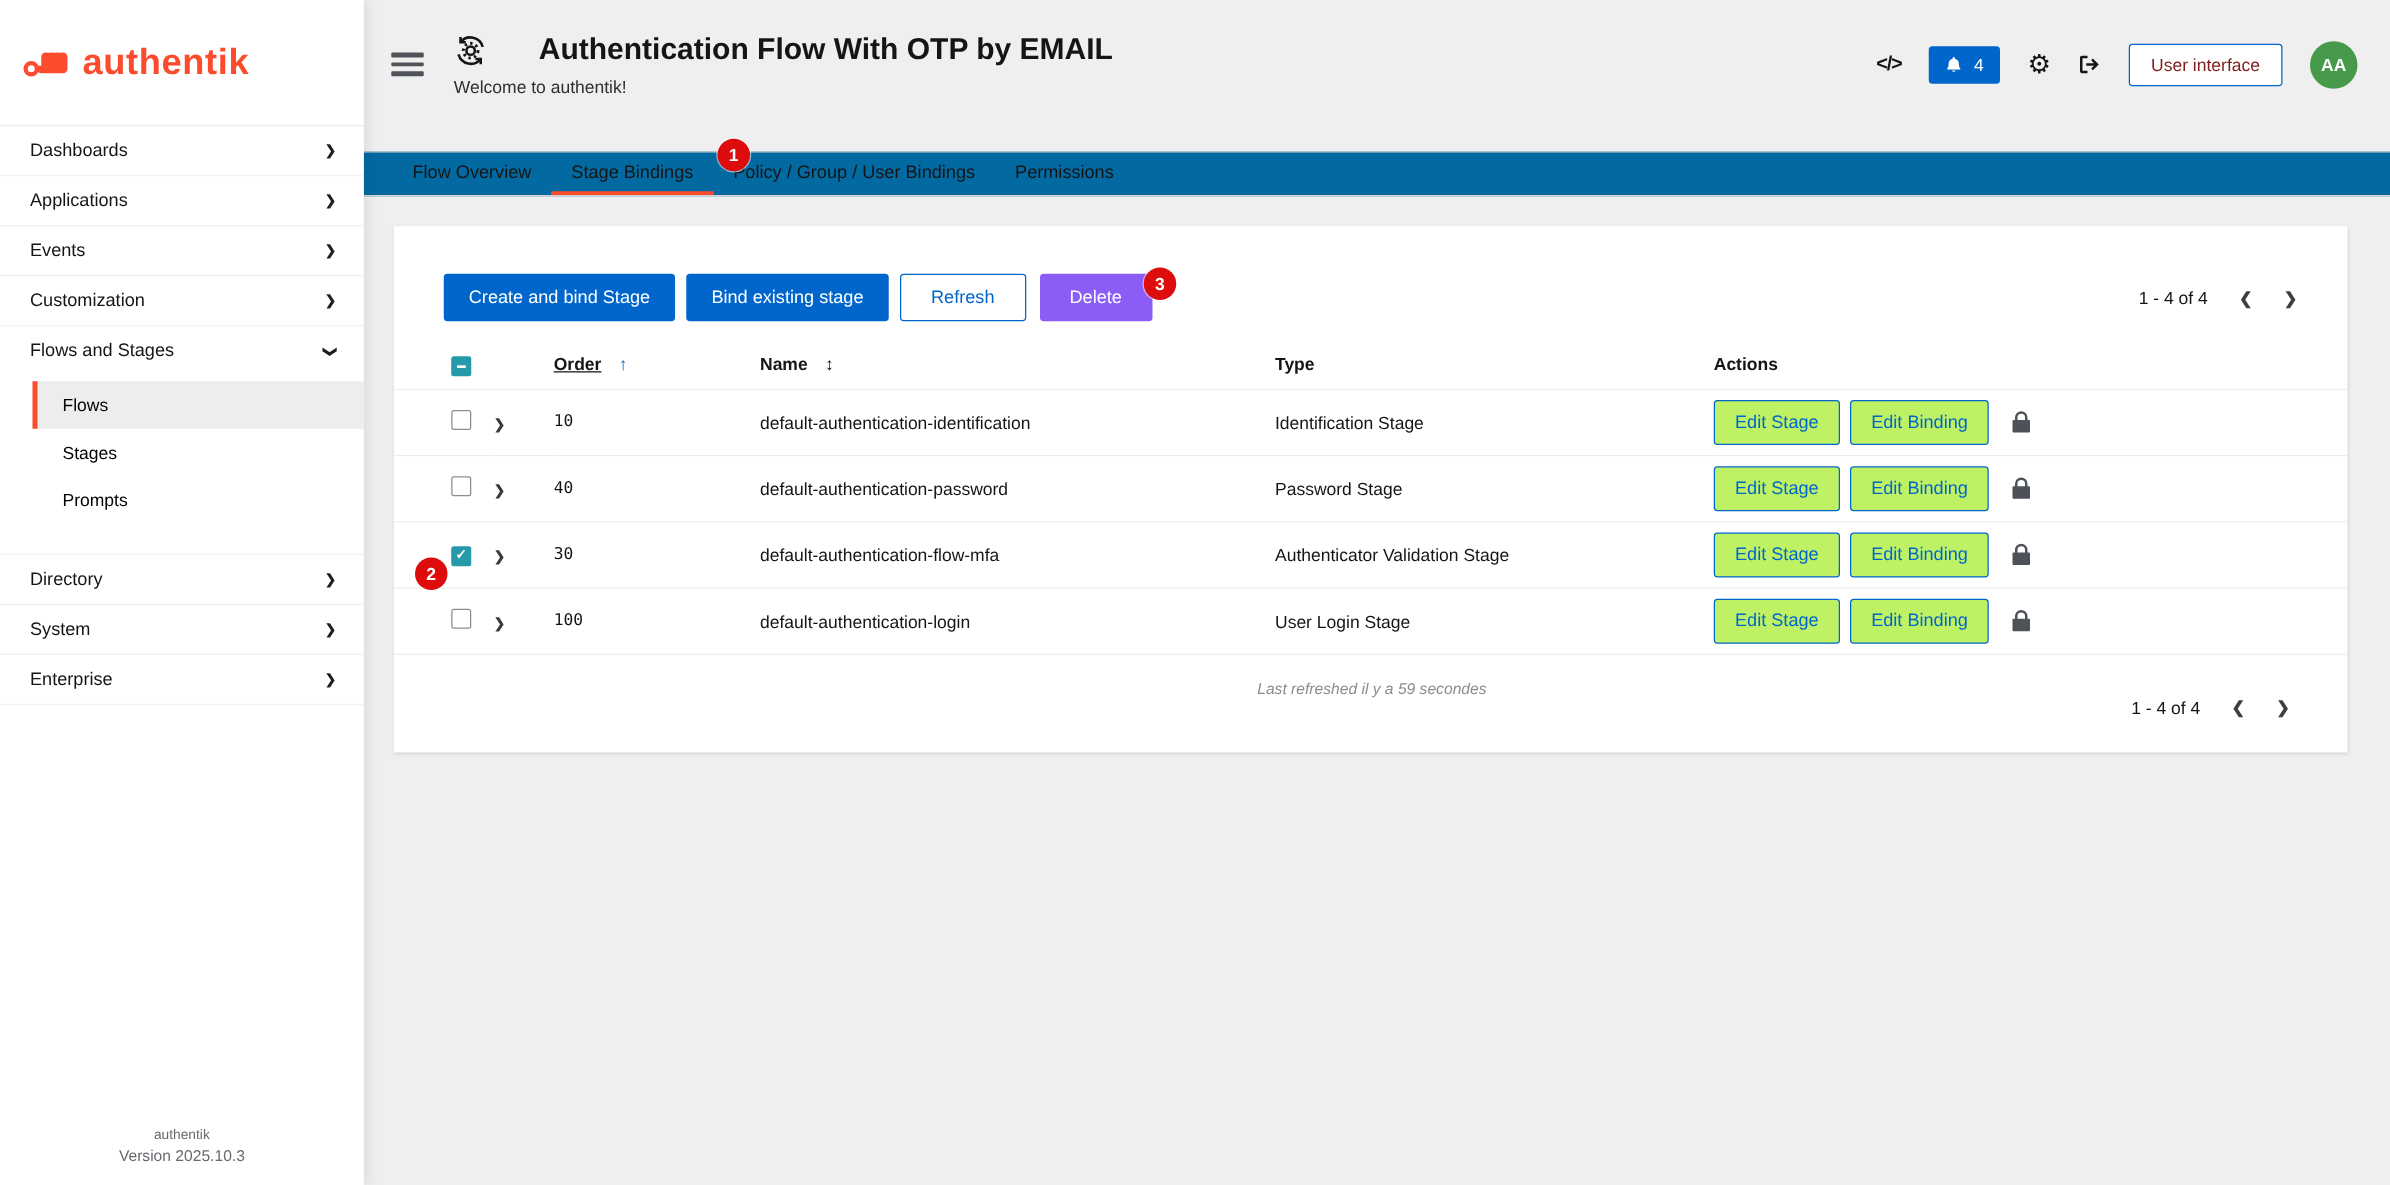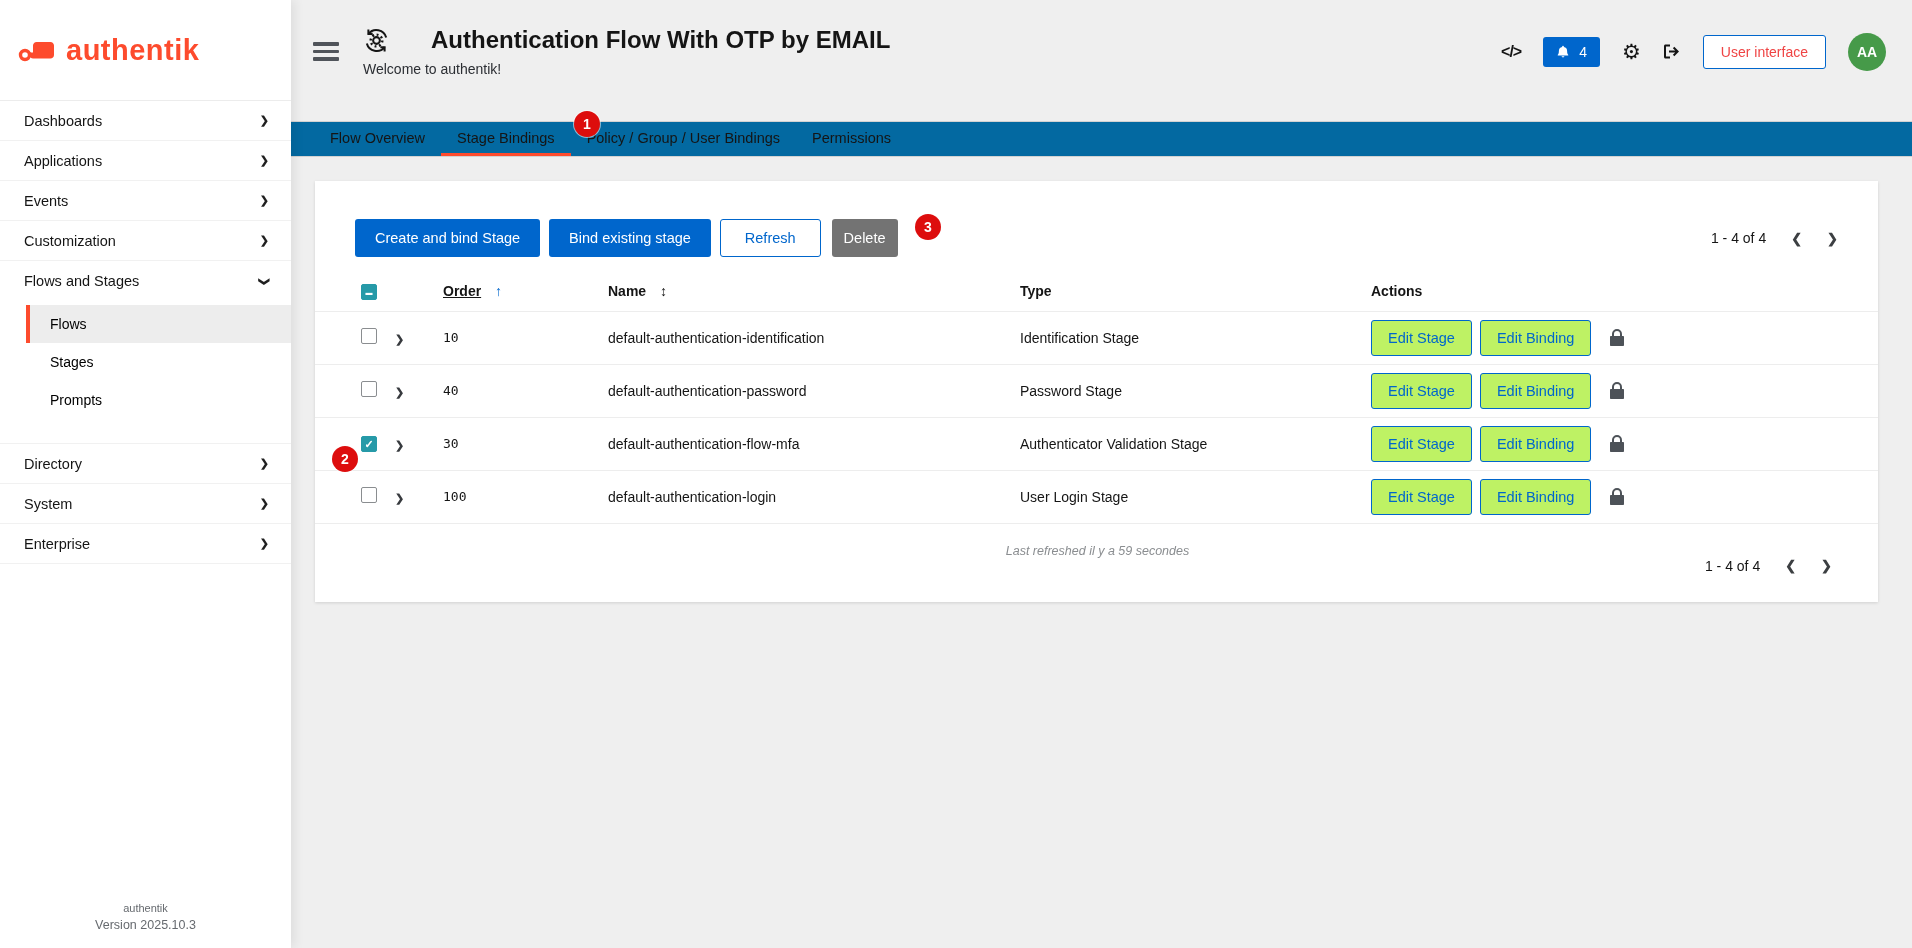--- a/index.html
+++ b/index.html
@@ -34,38 +34,38 @@
   .title-col { display:flex; flex-direction:column; }
   .title-row { display:flex; align-items:center; gap:10px; }
   .page-title { font-size:24px; font-weight:700; color:#151515;margin-left:31px; }
   .subtitle { font-size:14px; color:#2b2e33; margin-top:7px; }
   .topbar-right { margin-left:auto; display:flex; align-items:center; gap:22px; }
   .code-icon { font-weight:bold; font-size:16px; letter-spacing:-1px; cursor:pointer; }
   .notif-btn { background:#0066cc; color:#fff; border:none; height:30px; padding:0 13px; border-radius:3px;
                display:flex; align-items:center; gap:9px; font-size:14px; cursor:pointer; }
   .gear-icon { font-size:21px; line-height:1; cursor:pointer; color:#151515; }
   .signout-icon { cursor:pointer; display:flex; }
-  .ui-btn { background:#fff; color:#ef4444; border:1px solid #0066cc; height:34px; padding:0 17px;
+  .ui-btn { background:#fff; color:#7f1d1d; border:1px solid #0066cc; height:34px; padding:0 17px;
             border-radius:3px; font-size:14px; cursor:pointer; font-family:inherit; }
   .avatar { width:38px; height:38px; border-radius:50%; background:#469a49; color:#fff; font-size:14px;
             font-weight:bold; display:flex; align-items:center; justify-content:center; cursor:pointer; }
 
   .tabsbar { height:36px; background:#0369a1; border-top:1px solid #d2d2d2; border-bottom:1px solid #d2d2d2;
              display:flex; padding-left:23px; }
   .tab { padding:0 16px; display:flex; align-items:center; font-size:14.5px; color:#151515;
          border-bottom:3px solid transparent; cursor:pointer; }
   .tab.active { border-bottom-color:#fd4b2d; }
 
   .content { padding:24px 0 0 24px; }
   .card { background:#fff; width:1563px; box-shadow:0 1px 3px rgba(0,0,0,.13); padding-bottom:24px; }
   .card-toolbar { display:flex; align-items:center; padding:38px 40px 0 40px; }
   .btn { height:38px; border-radius:3px; font-size:14.5px; cursor:pointer; font-family:inherit; }
   .btn-primary { background:#0066cc; color:#fff; border:none; padding:0 20px; margin-right:9px; }
   .btn-secondary { background:#fff; color:#0066cc; border:1px solid #0066cc; padding:0 24px; margin-right:11px; }
-  .btn-danger { background:#737373; color:#fff; border:none; padding:0 12px; }
+  .btn-danger { background:#8b5cf6; color:#fff; border:none; padding:0 24px; }
   .pagination { margin-left:auto; display:flex; align-items:center; gap:25px; font-size:14px; color:#151515; }
   .pag-chev { font-size:13px; font-weight:bold; color:#3c3f42; cursor:pointer; }
 
   table { width:100%; border-collapse:collapse; table-layout:fixed; margin-top:14px; }
   th { text-align:left; font-size:14px; font-weight:bold; color:#151515; height:40px; vertical-align:middle; }
   td { font-size:14px; color:#151515; height:53px; vertical-align:middle; }
   tbody tr { border-top:1px solid #ededed; }
   tbody tr:last-child { border-bottom:1px solid #ededed; }
   .c-check { padding-left:46px; }
   .sort-link { text-decoration:underline; cursor:pointer; }

